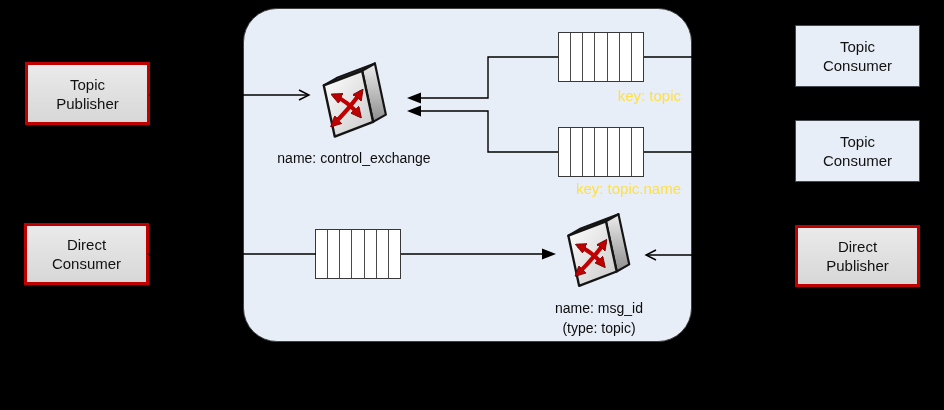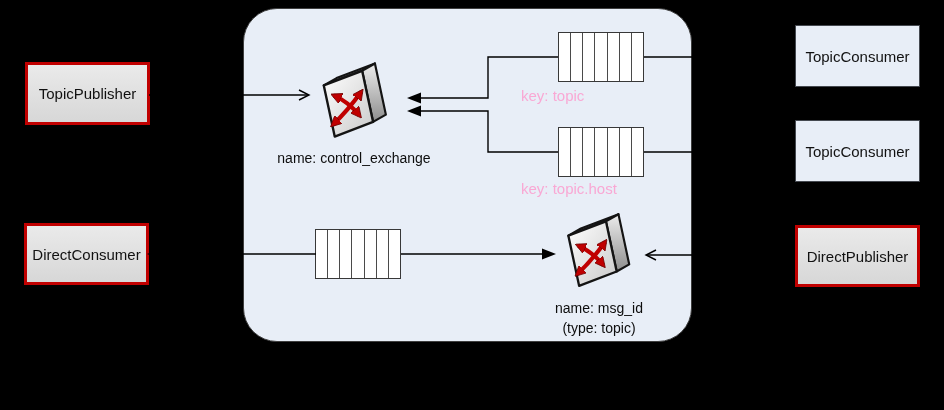--- a/index.html
+++ b/index.html
@@ -4,23 +4,23 @@
 <style>
   html,body{margin:0;padding:0;background:#000;}
   .stage{position:relative;width:944px;height:410px;background:#000;overflow:hidden;
          font-family:"Liberation Sans",sans-serif;color:#111;}
   .broker{position:absolute;left:243px;top:8px;width:449px;height:334px;
           background:#e8eef7;border:1.4px solid #3f3f3f;border-radius:34px;
           box-shadow:2px 2px 3px rgba(0,0,0,.55);box-sizing:border-box;}
   .queue{position:absolute;display:flex;background:#fff;border:1.4px solid #383838;box-sizing:border-box;}
   .queue .cell{flex:1;border-right:1px solid #4a4a4a;}
   .queue .cell:last-child{border-right:none;}
-  .lbl{position:absolute;font-size:15px;line-height:18px;text-align:left;color:#f9a8d4;}
+  .lbl{position:absolute;font-size:15px;line-height:18px;text-align:right;color:#fde047;}
   .exlbl{position:absolute;width:220px;font-size:14px;line-height:20px;text-align:center;color:#0d0d0d;}
-  .node{position:absolute;box-sizing:border-box;display:flex;flex-direction:row;
+  .node{position:absolute;box-sizing:border-box;display:flex;flex-direction:column;
         align-items:center;justify-content:center;text-align:center;
         font-size:15px;line-height:19px;color:#111;}
   .node.red{border:3px solid #c00000;background:linear-gradient(#eaeaea,#d7d7d7);}
   .node.blue{border:1.4px solid #44484f;background:#e8eef7;}
   .overlay{position:absolute;left:0;top:0;}
 </style>
 </head>
 <body>
 
 <div class="stage">
@@ -40,21 +40,21 @@
 
   <div class="queue" style="left:558px;top:127px;width:86px;height:50px;">
     <span class="cell"></span>
       <span class="cell"></span>
       <span class="cell"></span>
       <span class="cell"></span>
       <span class="cell"></span>
       <span class="cell"></span>
       <span class="cell"></span>
   </div>
-  <div class="lbl" style="left:521px;top:180px;width:160px;">key: topic.host</div>
+  <div class="lbl" style="left:521px;top:180px;width:160px;">key: topic.name</div>
 
   <div class="queue" style="left:315px;top:229px;width:86px;height:50px;">
     <span class="cell"></span>
       <span class="cell"></span>
       <span class="cell"></span>
       <span class="cell"></span>
       <span class="cell"></span>
       <span class="cell"></span>
       <span class="cell"></span>
   </div>

